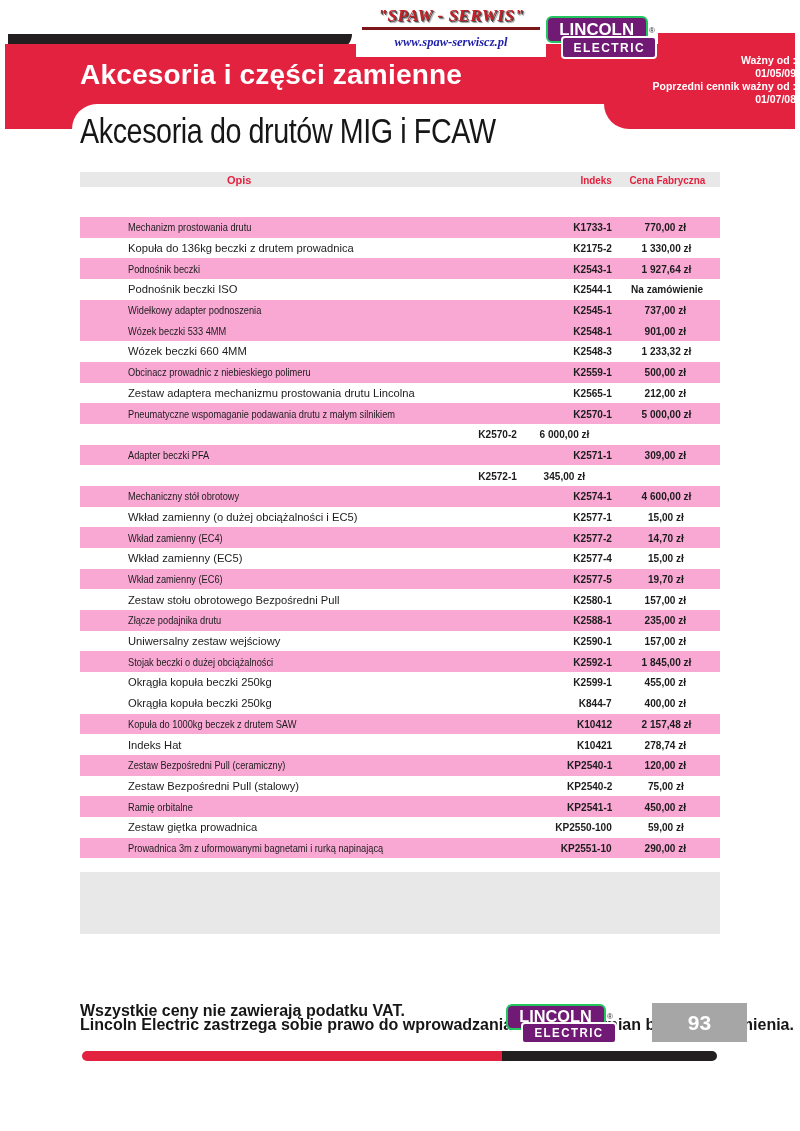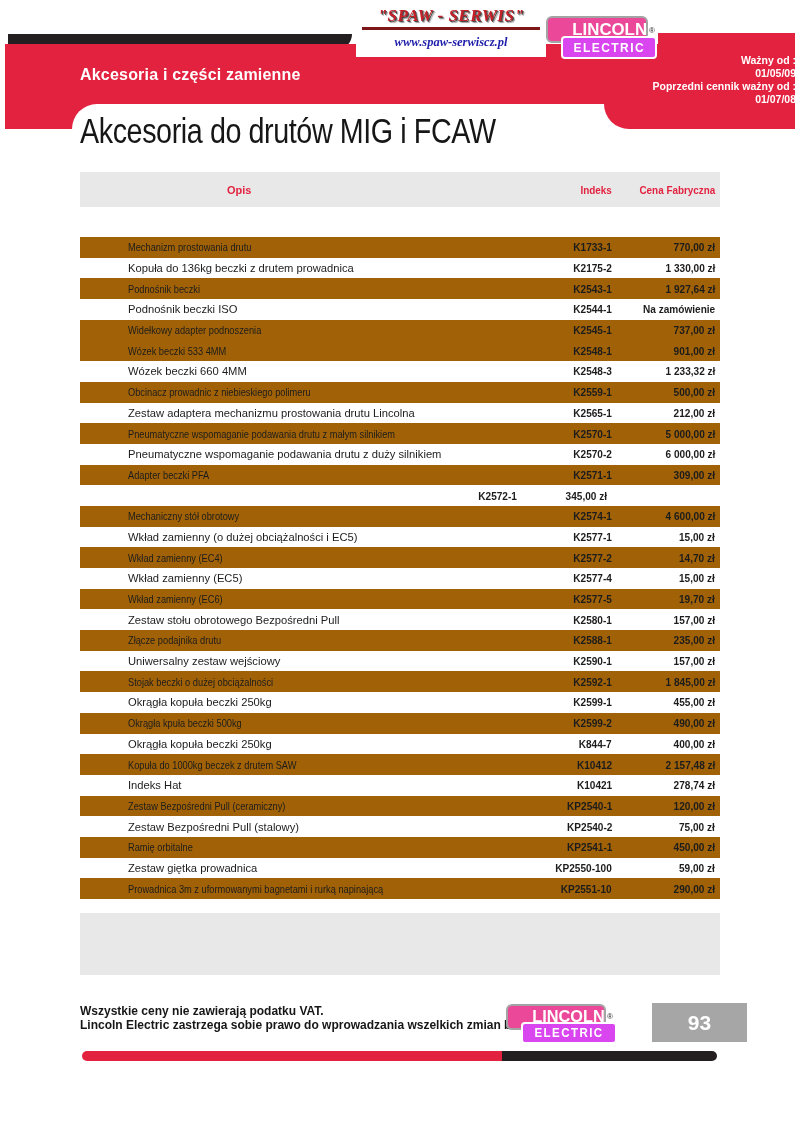--- a/index.html
+++ b/index.html
@@ -11,41 +11,41 @@
              background:#231f20;border-bottom-right-radius:18px;}
   .red-band{position:absolute;left:5px;top:44px;width:790px;height:60px;background:#e32240;}
   .red-topright{position:absolute;left:658px;top:33px;width:137px;height:12px;background:#e32240;}
   .red-left-strip{position:absolute;left:5px;top:104px;width:67px;height:25px;background:#e32240;}
   .red-right-block{position:absolute;left:604px;top:104px;width:191px;height:25px;
                    background:#e32240;border-bottom-left-radius:26px;}
   .red-fillet{position:absolute;left:72px;top:104px;width:25px;height:25px;background:#e32240;}
   .red-fillet::after{content:"";position:absolute;inset:0;background:#fff;border-top-left-radius:25px;}
 
   .band-title{position:absolute;left:80px;top:61px;height:28px;line-height:28px;
-              color:#fff;font-size:16px;font-weight:bold;letter-spacing:.2px;}
+              color:#fff;font-size:28px;font-weight:bold;letter-spacing:.2px;}
 
   .validity{position:absolute;left:568px;top:54px;width:228px;text-align:right;
             color:#fff;font-weight:bold;font-size:10.5px;line-height:13px;}
 
   
   .spaw-box{position:absolute;left:356px;top:2px;width:190px;height:55px;background:#fff;
             text-align:center;}
   .spaw-title{font-family:"Liberation Serif",serif;font-style:italic;font-weight:bold;
               font-size:17px;color:#c32027;margin-top:4px;
               text-shadow:1px 1px 0 #4a4a4a,2px 2px 1px #9a9a9a;letter-spacing:.5px;}
   .spaw-line{height:3px;background:#7d1619;margin:1px 6px 2px 6px;}
   .spaw-url{font-family:"Liberation Serif",serif;font-style:italic;font-weight:bold;
             font-size:12.5px;color:#1d1daa;text-decoration:none;display:inline-block;}
 
   
   .lincoln{position:absolute;}
-  .lincoln .blk{position:absolute;background:#ec4899;border:2px solid #a3a3a3;border-radius:6px;
-                display:flex;align-items:center;justify-content:flex-end;}
+  .lincoln .blk{position:absolute;background:#701a75;border:2px solid #22c55e;border-radius:6px;
+                display:flex;align-items:center;justify-content:center;}
   .lincoln .blk span{color:#fff;font-weight:bold;display:inline-block;transform:scaleX(1.02);}
-  .lincoln .red{position:absolute;background:#d946ef;border:2px solid #fff;border-radius:4px;
+  .lincoln .red{position:absolute;background:#701a75;border:2px solid #fff;border-radius:4px;
                 display:flex;align-items:center;justify-content:center;}
   .lincoln .red span{color:#fff;font-weight:bold;letter-spacing:1.5px;display:inline-block;transform:scaleX(.96);}
   .lincoln .reg{position:absolute;font-size:8px;color:#231f20;}
 
   .lincoln-top{left:546px;top:16px;width:120px;height:50px;}
   .lincoln-top .blk{left:0;top:0;width:98px;height:23px;}
   .lincoln-top .blk span{font-size:16.5px;}
   .lincoln-top .red{left:15px;top:20px;width:92px;height:19px;}
   .lincoln-top .red span{font-size:12.5px;}
   .lincoln-top .reg{left:103px;top:10px;}
@@ -58,36 +58,36 @@
   .lincoln-bottom .reg{left:101px;top:8px;}
 
   
   .page-title{position:absolute;left:80px;top:110px;height:42px;line-height:42px;
               font-size:35px;font-weight:400;color:#161616;letter-spacing:-.5px;
               transform:scaleX(.82);transform-origin:0 50%;white-space:nowrap;}
 
   
   .tbl{position:absolute;left:80px;top:172px;width:640px;}
   .trow{display:grid;grid-template-columns:437px 95px 108px;align-items:center;}
-  .thead{height:35px;background:#e8e8e8;color:#e32240;font-weight:bold;font-size:11px;}
+  .thead{height:15px;background:#e8e8e8;color:#e32240;font-weight:bold;font-size:11px;}
   .thead .c-desc{padding-left:147px;}
   .gap1{height:30px;}
   .drow{height:20.7px;font-size:11.2px;}
-  .drow.gray{background:#a16207;}
+  .drow.gray{background:#f9a8d4;}
   .c-desc{padding-left:48px;white-space:nowrap;overflow:hidden;}
   .c-idx,.c-price{text-align:right;font-weight:bold;white-space:nowrap;}
-  .c-price{padding-right:5px;}
+  .c-price{padding-right:5px;text-align:center;}
   .c-desc span{display:inline-block;transform-origin:0 50%;}
   .drow.gray .c-desc span{transform:scaleX(.85);font-size:10.9px;}
   .c-idx span,.c-price span{display:inline-block;transform:scaleX(.9);transform-origin:100% 50%;}
   .gap2{height:14px;}
   .tail-block{height:62px;background:#e8e8e8;}
 
   
-  .notes{position:absolute;left:80px;top:1004px;font-size:12px;font-weight:bold;
+  .notes{position:absolute;left:80px;top:1004px;font-size:16px;font-weight:bold;
          line-height:14px;color:#161616;}
   .page-num{position:absolute;left:652px;top:1003px;width:95px;height:39px;background:#a6a6a6;
             color:#fff;font-weight:bold;font-size:21px;display:flex;align-items:center;justify-content:center;}
   .bottom-bar{position:absolute;left:82px;top:1051px;width:635px;height:10px;border-radius:6px;
               overflow:hidden;display:flex;}
   .bottom-bar .b-red{width:420px;background:#e32240;}
   .bottom-bar .b-black{flex:1;background:#231f20;}
 </style>
 </head>
 <body>
@@ -186,21 +186,20 @@
       <div class="c-desc"><span>Zestaw adaptera mechanizmu prostowania drutu Lincolna</span></div>
       <div class="c-idx"><span>K2565-1</span></div>
       <div class="c-price"><span>212,00 zł</span></div>
     </div>
         <div class="trow drow gray">
       <div class="c-desc"><span>Pneumatyczne wspomaganie podawania drutu z małym silnikiem</span></div>
       <div class="c-idx"><span>K2570-1</span></div>
       <div class="c-price"><span>5 000,00 zł</span></div>
     </div>
         <div class="trow drow">
-      <div class="c-desc"><span>Pneumatyczne wspomaganie podawania drutu z duży silnikiem</span></div>
       <div class="c-idx"><span>K2570-2</span></div>
       <div class="c-price"><span>6 000,00 zł</span></div>
     </div>
         <div class="trow drow gray">
       <div class="c-desc"><span>Adapter beczki PFA</span></div>
       <div class="c-idx"><span>K2571-1</span></div>
       <div class="c-price"><span>309,00 zł</span></div>
     </div>
         <div class="trow drow">
       <div class="c-idx"><span>K2572-1</span></div>
@@ -249,25 +248,20 @@
         <div class="trow drow gray">
       <div class="c-desc"><span>Stojak beczki o dużej obciążalności</span></div>
       <div class="c-idx"><span>K2592-1</span></div>
       <div class="c-price"><span>1 845,00 zł</span></div>
     </div>
         <div class="trow drow">
       <div class="c-desc"><span>Okrągła kopuła beczki 250kg</span></div>
       <div class="c-idx"><span>K2599-1</span></div>
       <div class="c-price"><span>455,00 zł</span></div>
     </div>
-        <div class="trow drow gray">
-      <div class="c-desc"><span>Okrągła kpuła beczki 500kg</span></div>
-      <div class="c-idx"><span>K2599-2</span></div>
-      <div class="c-price"><span>490,00 zł</span></div>
-    </div>
         <div class="trow drow">
       <div class="c-desc"><span>Okrągła kopuła beczki 250kg</span></div>
       <div class="c-idx"><span>K844-7</span></div>
       <div class="c-price"><span>400,00 zł</span></div>
     </div>
         <div class="trow drow gray">
       <div class="c-desc"><span>Kopuła do 1000kg beczek z drutem SAW</span></div>
       <div class="c-idx"><span>K10412</span></div>
       <div class="c-price"><span>2 157,48 zł</span></div>
     </div>

